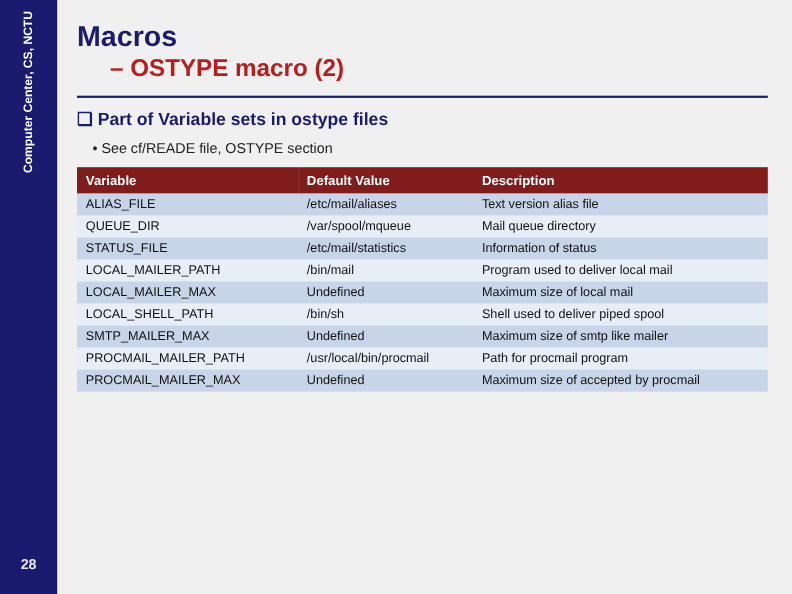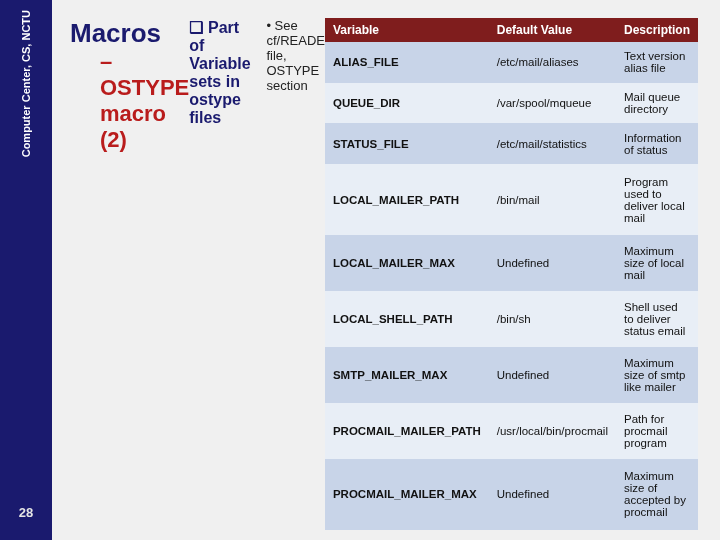--- a/index.html
+++ b/index.html
@@ -33,21 +33,21 @@
     .sidebar-bottom {
       color: #e5e5e5;
       font-size: 13px;
       font-weight: bold;
     }
     .main-content {
       flex: 1;
       background: #f0f0f0;
       padding: 18px 22px 10px 18px;
       display: flex;
-      flex-direction: row;
+      flex-direction: column;
     }
     .title-section {
       margin-bottom: 12px;
     }
     .title-main {
       font-size: 26px;
       font-weight: bold;
       color: #1a1a6e;
       line-height: 1.2;
     }
@@ -95,21 +95,21 @@
     }
     tbody tr:nth-child(even) {
       background: #e8eef6;
     }
     tbody tr td {
       padding: 4px 8px;
       color: #111;
       font-size: 11.5px;
     }
     tbody tr td:first-child {
-      font-weight: bold;
+      font-weight: normal;
     }
   </style>
 </head>
 <body>
 
 <div class="sidebar">
   <span class="sidebar-text">Computer Center, CS, NCTU</span>
   <span class="sidebar-bottom">28</span>
 </div>
 
@@ -154,21 +154,21 @@
           <td>Program used to deliver local mail</td>
         </tr>
         <tr>
           <td>LOCAL_MAILER_MAX</td>
           <td>Undefined</td>
           <td>Maximum size of local mail</td>
         </tr>
         <tr>
           <td>LOCAL_SHELL_PATH</td>
           <td>/bin/sh</td>
-          <td>Shell used to deliver status email</td>
+          <td>Shell used to deliver piped spool</td>
         </tr>
         <tr>
           <td>SMTP_MAILER_MAX</td>
           <td>Undefined</td>
           <td>Maximum size of smtp like mailer</td>
         </tr>
         <tr>
           <td>PROCMAIL_MAILER_PATH</td>
           <td>/usr/local/bin/procmail</td>
           <td>Path for procmail program</td>

